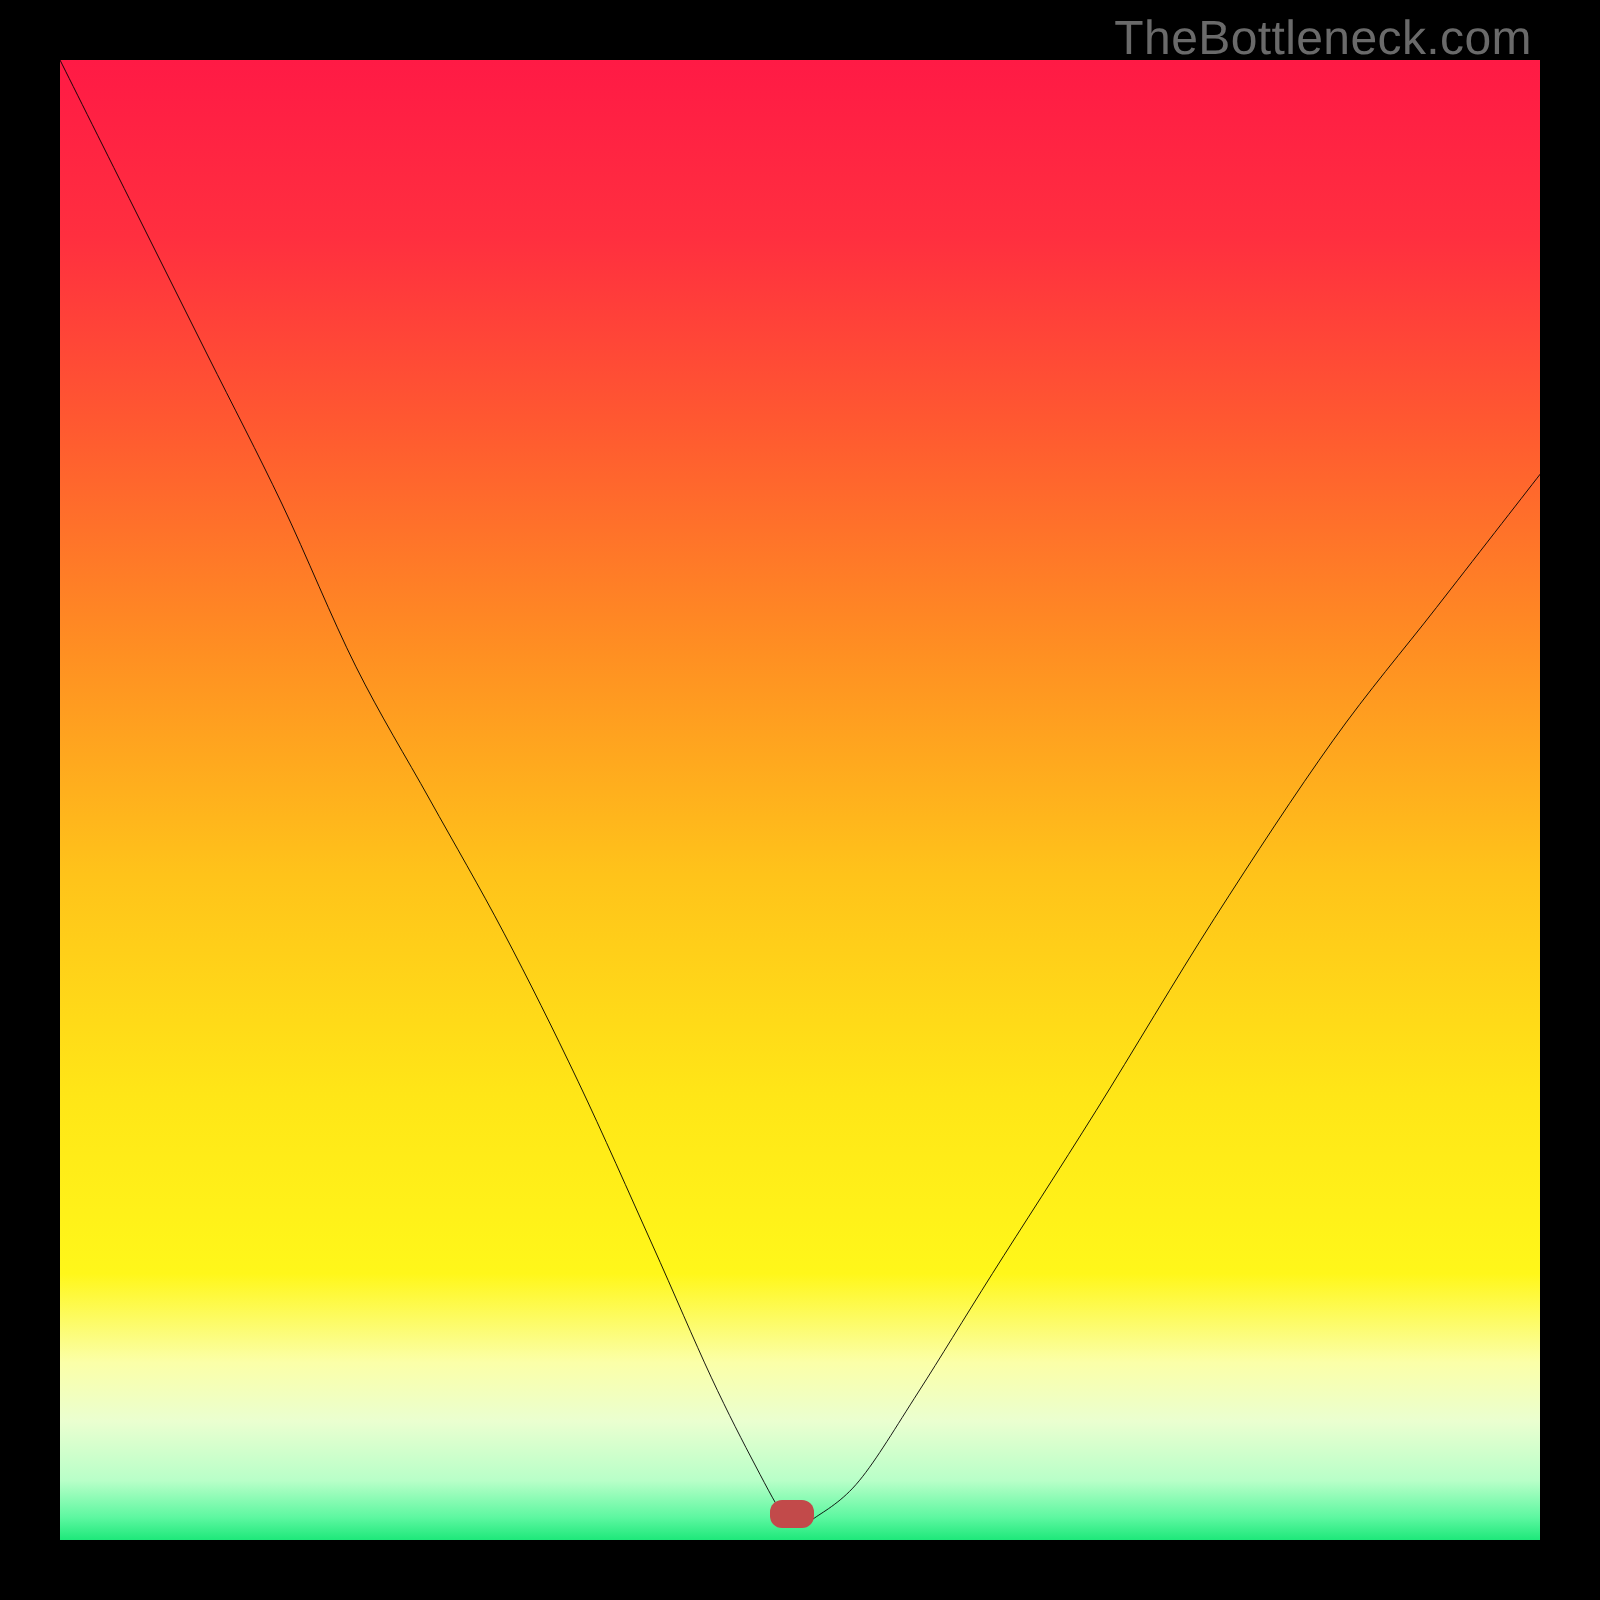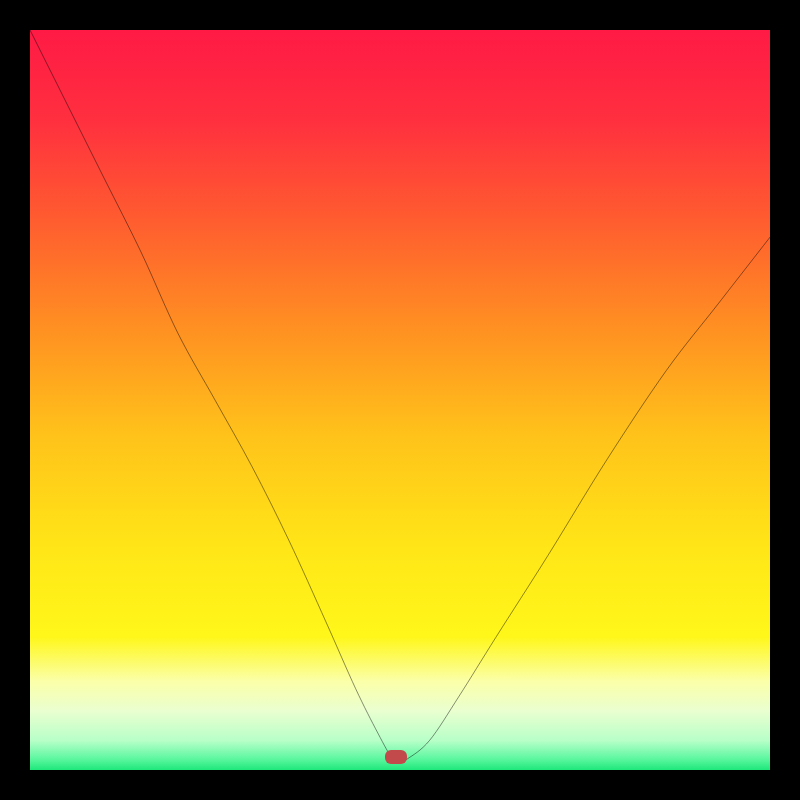--- a/index.html
+++ b/index.html
@@ -85,13 +85,14 @@
       <rect x="0" y="0" width="100" height="100" fill="url(#bg-grad)"></rect>
     </svg>
 
     <svg class="curve" viewBox="0 0 100 100" preserveAspectRatio="none">
       <path id="curve-path" d="M 0.000 0.000 C 0.833 1.667, 3.333 6.667, 5.000 10.000 C 6.667 13.333, 8.333 16.667, 10.000 20.000 C 11.667 23.333, 13.333 26.500, 15.000 30.000 C 16.667 33.500, 18.333 37.667, 20.000 41.000 C 21.667 44.333, 23.333 47.000, 25.000 50.000 C 26.667 53.000, 28.333 55.833, 30.000 59.000 C 31.667 62.167, 33.333 65.500, 35.000 69.000 C 36.667 72.500, 38.500 76.667, 40.000 80.000 C 41.500 83.333, 42.833 86.500, 44.000 89.000 C 45.167 91.500, 46.167 93.417, 47.000 95.000 C 47.833 96.583, 48.500 97.867, 49.000 98.500 C 49.500 99.133, 49.667 98.800, 50.000 98.800 C 50.333 98.800, 50.333 98.967, 51.000 98.500 C 51.667 98.033, 52.833 97.417, 54.000 96.000 C 55.167 94.583, 56.500 92.333, 58.000 90.000 C 59.500 87.667, 61.000 85.167, 63.000 82.000 C 65.000 78.833, 67.500 75.000, 70.000 71.000 C 72.500 67.000, 75.333 62.167, 78.000 58.000 C 80.667 53.833, 83.500 49.500, 86.000 46.000 C 88.500 42.500, 90.667 40.000, 93.000 37.000 C 95.333 34.000, 98.833 29.500, 100.000 28.000" fill="none" stroke="#000" stroke-width="0.45" stroke-linecap="round" stroke-linejoin="round" vector-effect="non-scaling-stroke"></path>
     </svg>
 
     <div class="marker" id="optimal-marker" style="left: 355.3px; top: 719.68px; width: 22px; height: 14px; background: rgb(194, 74, 74);"></div>
   </div>
 
+  <div class="watermark">TheBottleneck.com</div>
 </div>
 
 </body></html>

